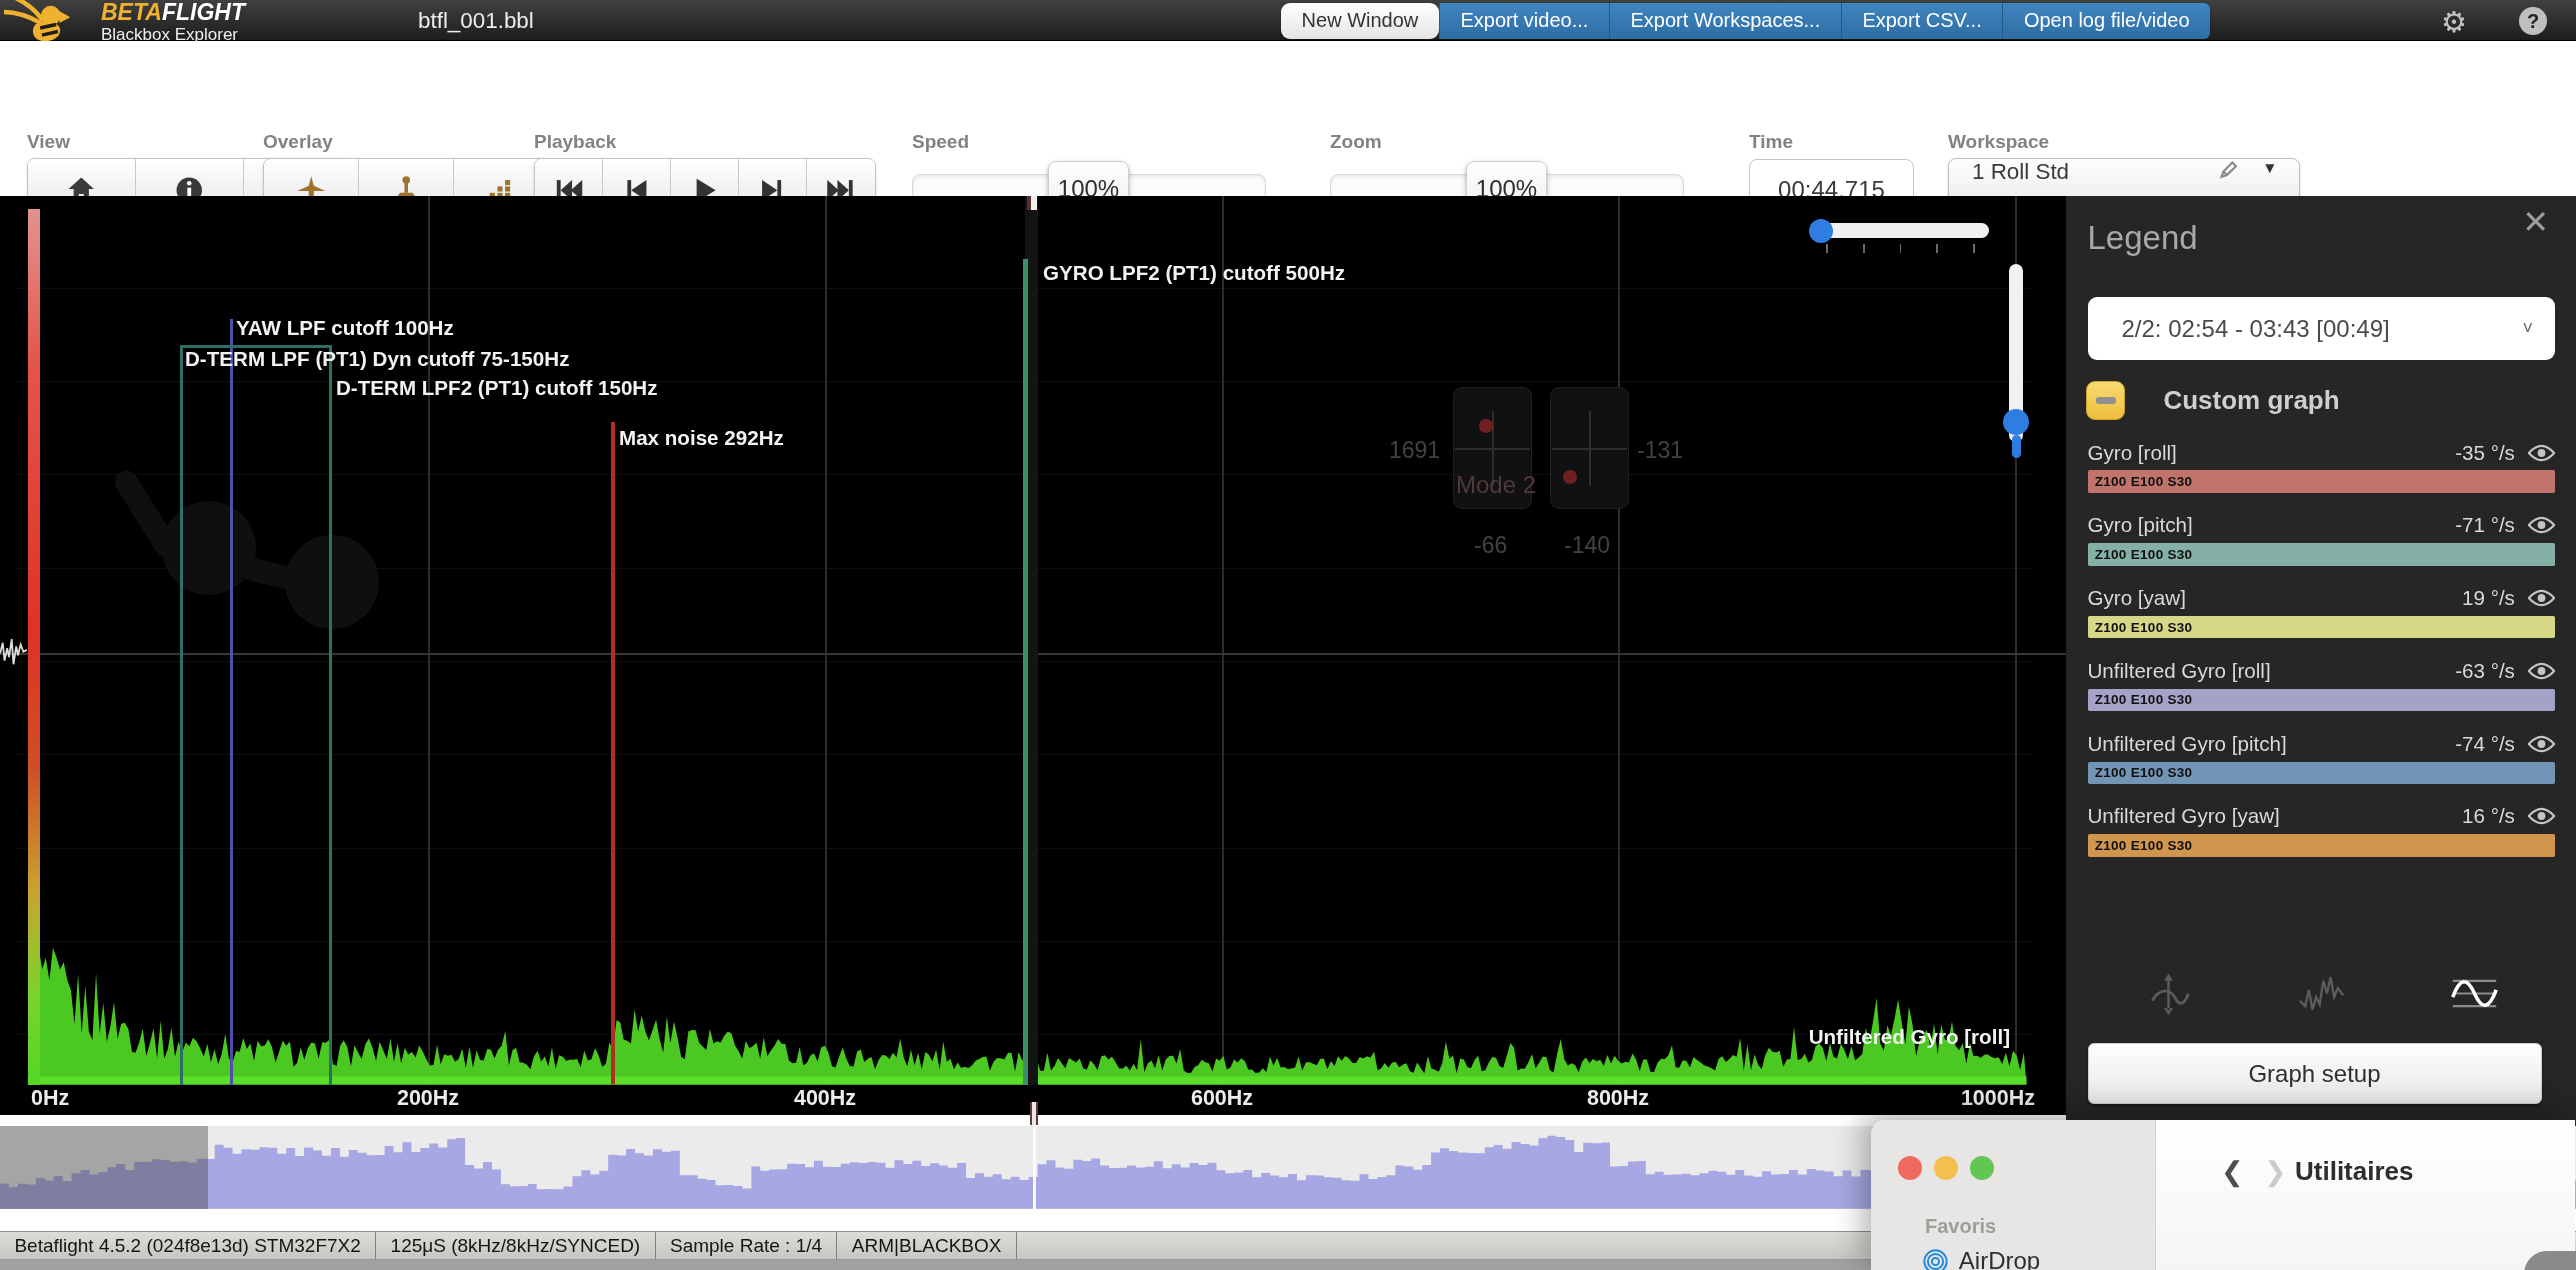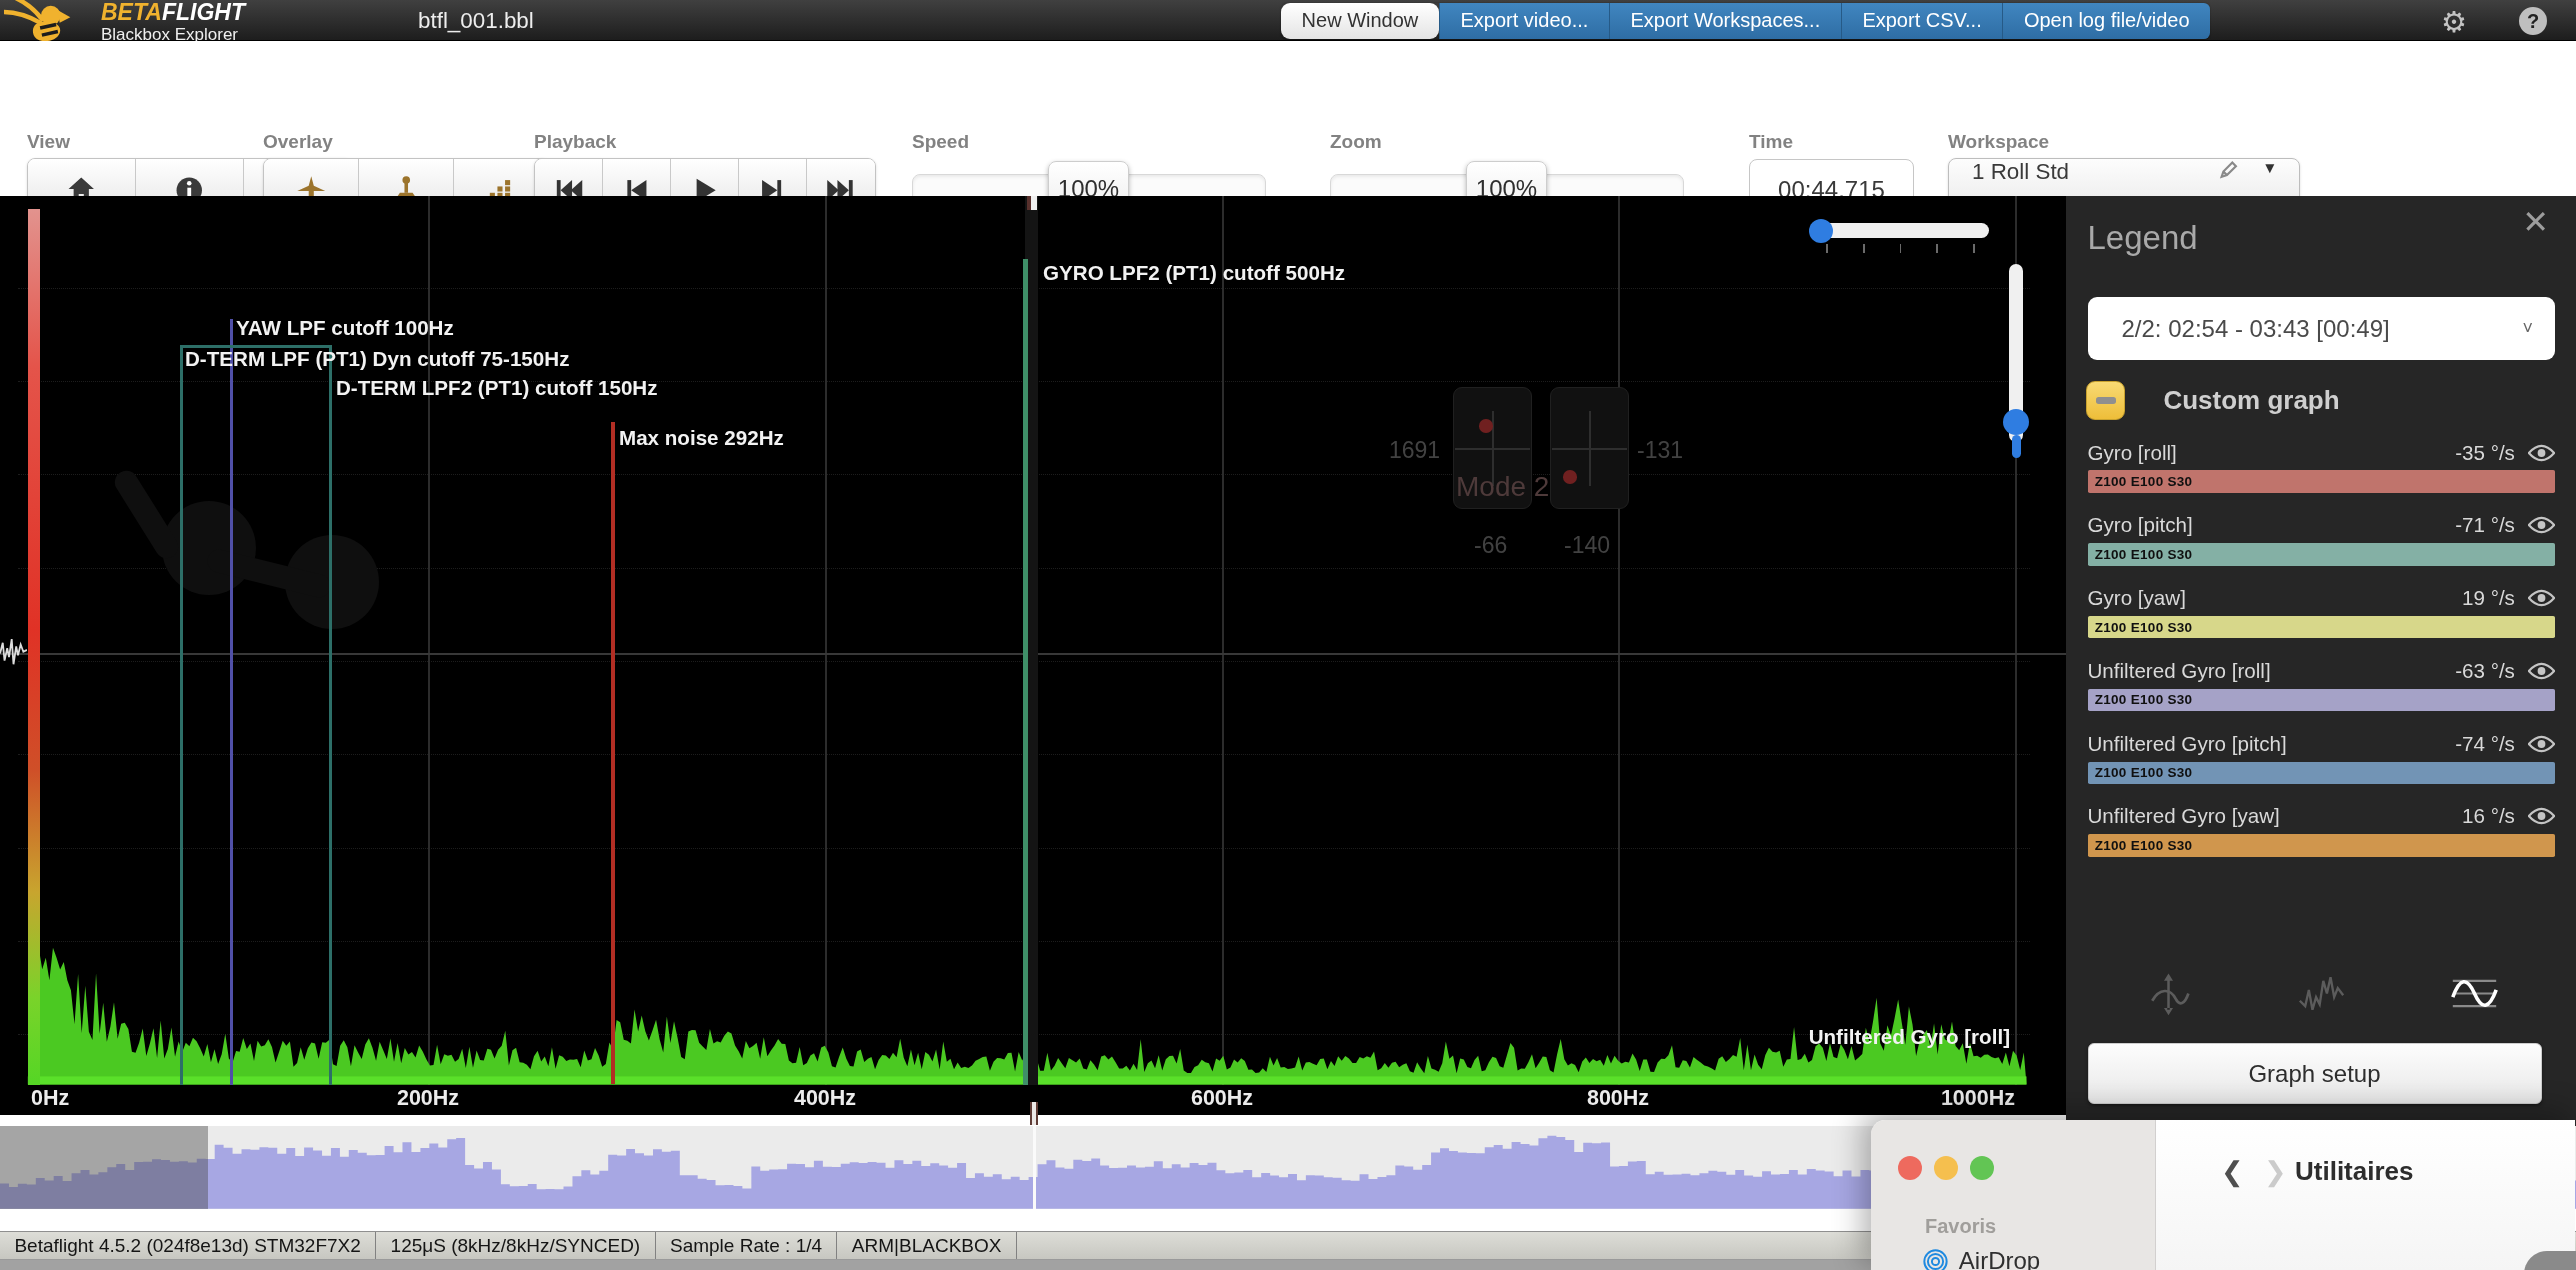--- a/index.html
+++ b/index.html
@@ -55,35 +55,35 @@
   
   .chart{position:absolute;left:0;top:196px;width:2066px;height:919px;background:#000;overflow:hidden;}
   .hgrid{position:absolute;left:18px;right:36px;height:0;border-top:1.8px dotted rgba(95,95,95,.30);}
   .vgrid{position:absolute;top:0;width:1.8px;height:889px;background:#2c2c2c;}
   .trace-line{position:absolute;left:0;top:457px;width:2066px;height:1.8px;background:#383838;}
   .ann-line{position:absolute;}
   .ann-hline{position:absolute;height:2.7px;}
   .ann-text{position:absolute;color:#f2f2f2;font-weight:bold;font-size:20.6px;white-space:nowrap;}
   .xtick{position:absolute;color:#ececec;font-weight:bold;font-size:21.5px;transform:translateX(-50%);}
   .xtick.first{transform:none;}
-  .xtick.last{transform:translateX(-100%);}
+  .xtick.last{transform:translateX(-100%);margin-left:20px;}
   .series-label{position:absolute;right:56px;top:829px;color:#f2f2f2;font-weight:bold;font-size:20.6px;}
   .peak-bar{position:absolute;left:28px;top:12.6px;width:11.7px;height:876px;
     background:linear-gradient(#e2938e 0%,#e4544a 18%,#e03226 48%,#cf4f28 64%,#c8a52e 78%,#7ad32a 90%,#55d625 100%);}
   .playhead-col{position:absolute;left:1025px;top:0;width:12.6px;height:889px;background:#141414;}
   .playhead-tick{position:absolute;left:1027px;top:0;width:10px;height:14.4px;
     background:linear-gradient(90deg,#58302c 0 38%,#efefef 38% 100%);}
   .below-tick{position:absolute;left:1030px;top:1102px;width:8px;height:23px;
     background:linear-gradient(90deg,#5f3b35 0 30%,#ece8e6 30% 70%,#5f3b35 70% 100%);}
   .wm-circle{position:absolute;border-radius:50%;background:#0f0f0f;}
   .wm-arm{position:absolute;background:#0f0f0f;border-radius:12.6px;}
   .stick-box{position:absolute;width:79px;height:122px;border:1.8px solid #202020;background:#111;border-radius:9px;}
   .stick-x{position:absolute;background:#2e2e2e;}
   .stick-num{position:absolute;color:#424242;font-size:23px;white-space:nowrap;}
-  .stick-mode{position:absolute;color:#4e3a3a;font-size:28px;text-align:center;}
+  .stick-mode{position:absolute;color:#4e3a3a;font-size:24px;text-align:center;}
   .stick-dot{position:absolute;width:13.5px;height:13.5px;border-radius:50%;background:#702020;}
   .hslider-track{position:absolute;left:1813px;top:27px;width:176px;height:15.3px;background:#f0f0f0;
     border-radius:8px;box-shadow:0 0.9px 2.7px rgba(0,0,0,.5);cursor:pointer;}
   .hslider-knob{position:absolute;left:-3.6px;top:-4.5px;width:24px;height:24px;border-radius:50%;background:#2f7de1;cursor:grab;}
   .hslider-ticks{position:absolute;left:1826px;top:48px;width:149px;display:flex;justify-content:space-between;}
   .hslider-ticks span{width:1.8px;height:9px;background:#6a6a6a;}
   .vslider-track{position:absolute;left:2009px;top:68px;width:14.4px;height:178px;background:#f0f0f0;
     border-radius:8px;box-shadow:0 0.9px 2.7px rgba(0,0,0,.5);cursor:pointer;}
   .vslider-knob{position:absolute;left:-6.3px;bottom:7.2px;width:26px;height:26px;border-radius:50%;background:#2f7de1;cursor:grab;}
   .vslider-stem{position:absolute;left:2.7px;bottom:-16px;width:9px;height:23px;border-radius:4.5px;background:#2f7de1;}

